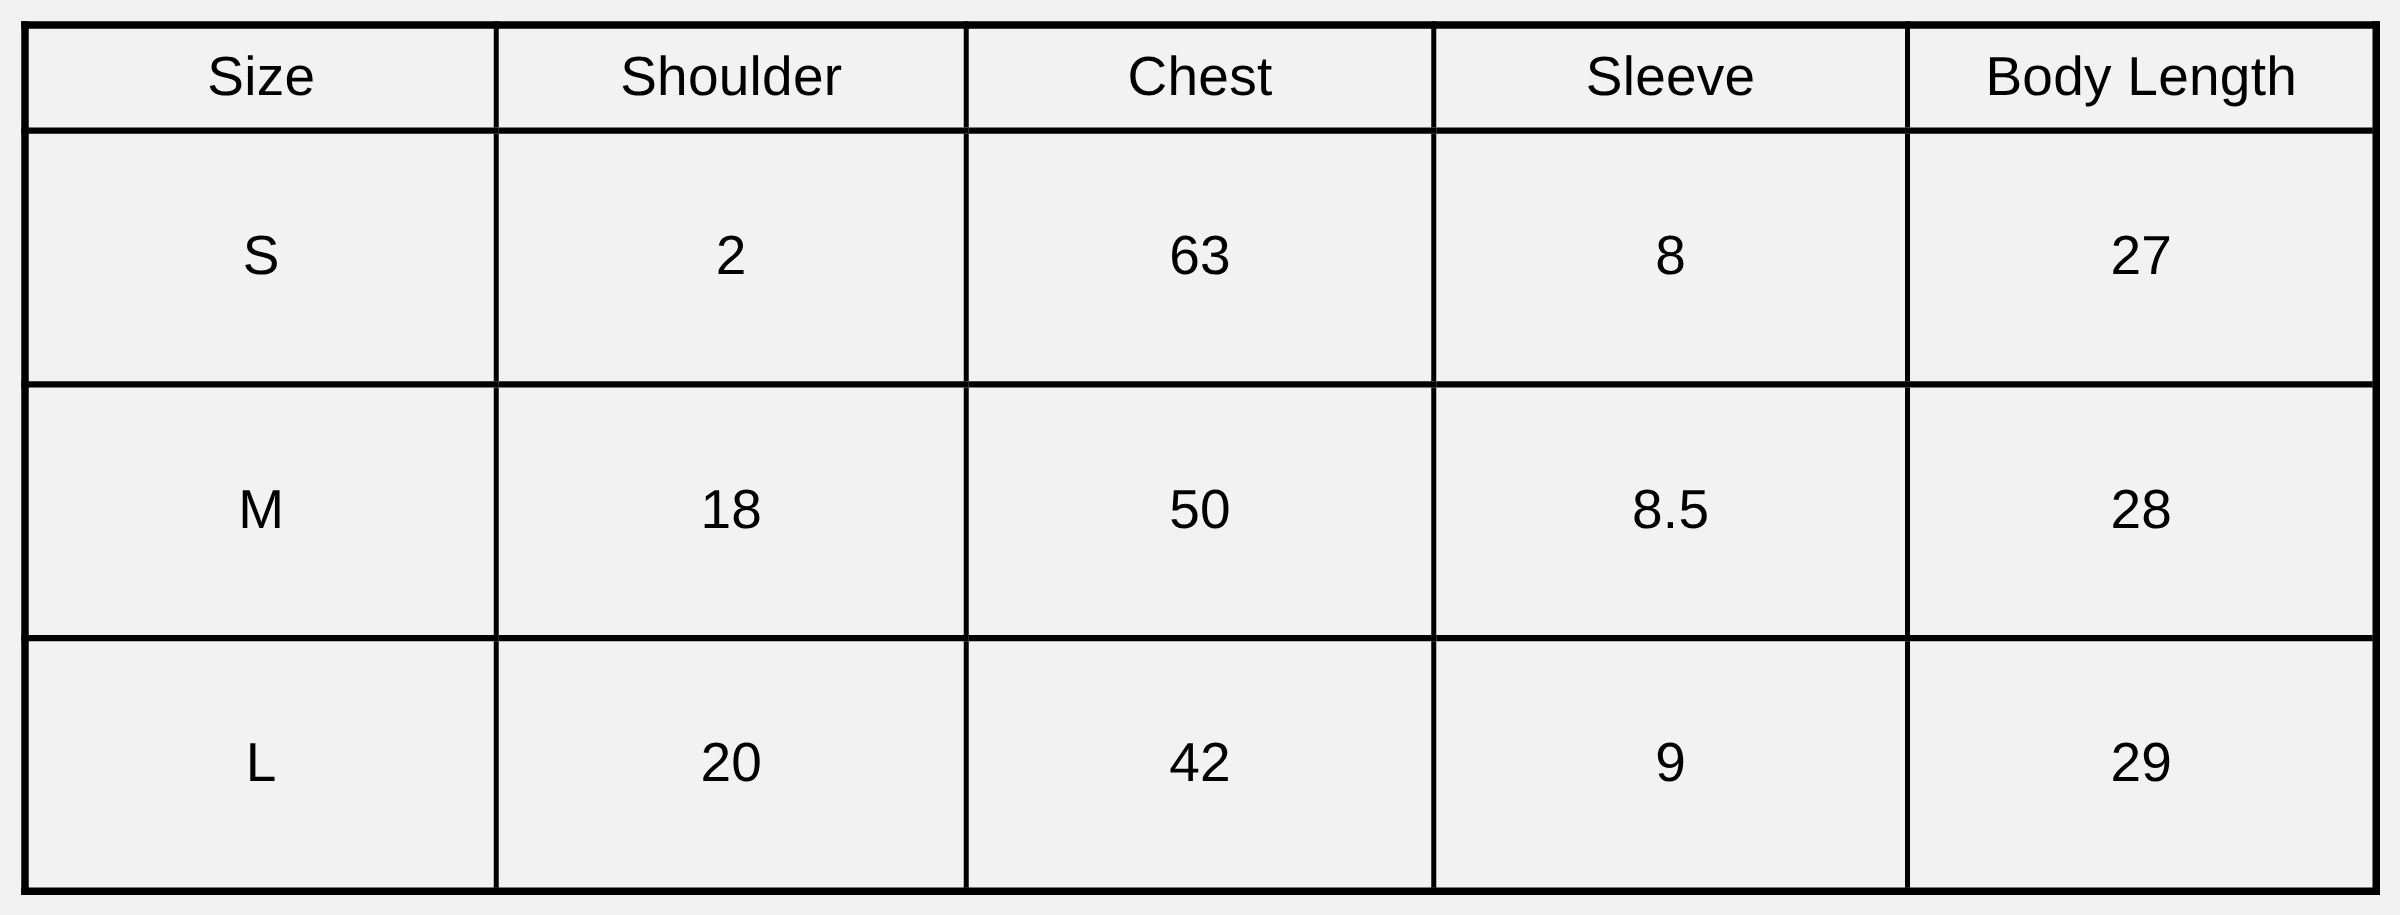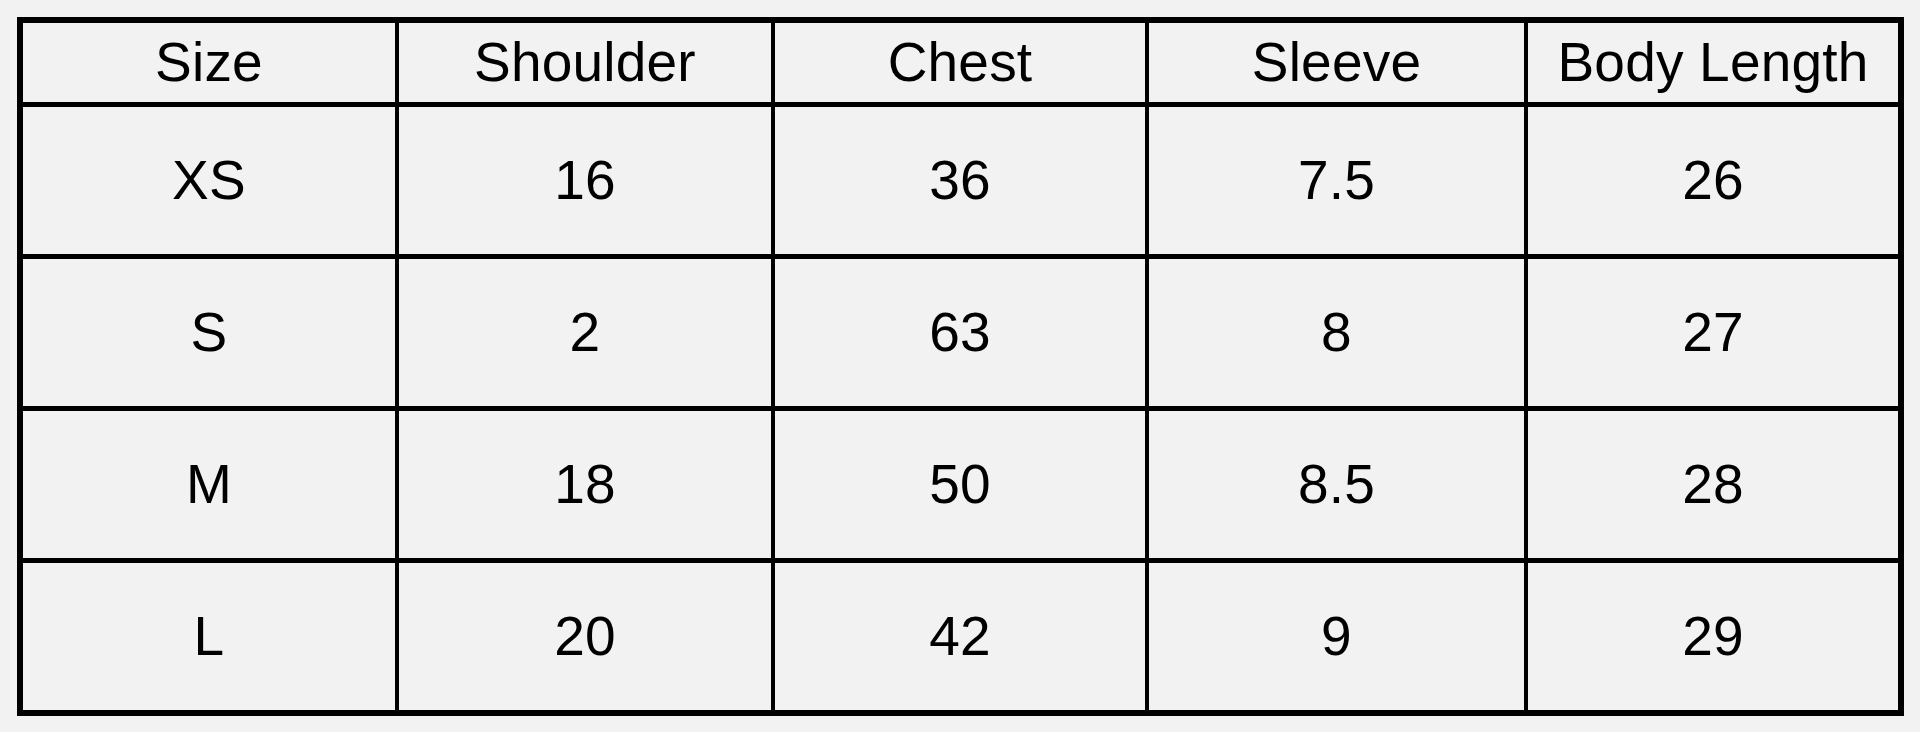--- a/index.html
+++ b/index.html
@@ -40,21 +40,21 @@
     background: #f2f2f2;
   }
 
   table.size-chart td,
   table.size-chart th {
     background: #f2f2f2;
     color: #000000;
     text-align: center;
     vertical-align: middle;
     font-weight: 400;
-    font-size: 55px;
+    font-size: 44px;
     line-height: 1.1;
     letter-spacing: 0.2px;
     padding: 0;
     
     border-left: 4px solid #000000;
     border-right: 4px solid #000000;
     
     border-top: 5px solid #000000;
     border-bottom: 5px solid #000000;
   }
@@ -98,27 +98,20 @@
         <tr>
           <th>Size</th>
           <th>Shoulder</th>
           <th>Chest</th>
           <th>Sleeve</th>
           <th>Body Length</th>
         </tr>
       </thead>
       <tbody>
         <tr>
-          <td>XS</td>
-          <td>16</td>
-          <td>36</td>
-          <td>7.5</td>
-          <td>26</td>
-        </tr>
-        <tr>
           <td>S</td>
           <td>2</td>
           <td>63</td>
           <td>8</td>
           <td>27</td>
         </tr>
         <tr>
           <td>M</td>
           <td>18</td>
           <td>50</td>

